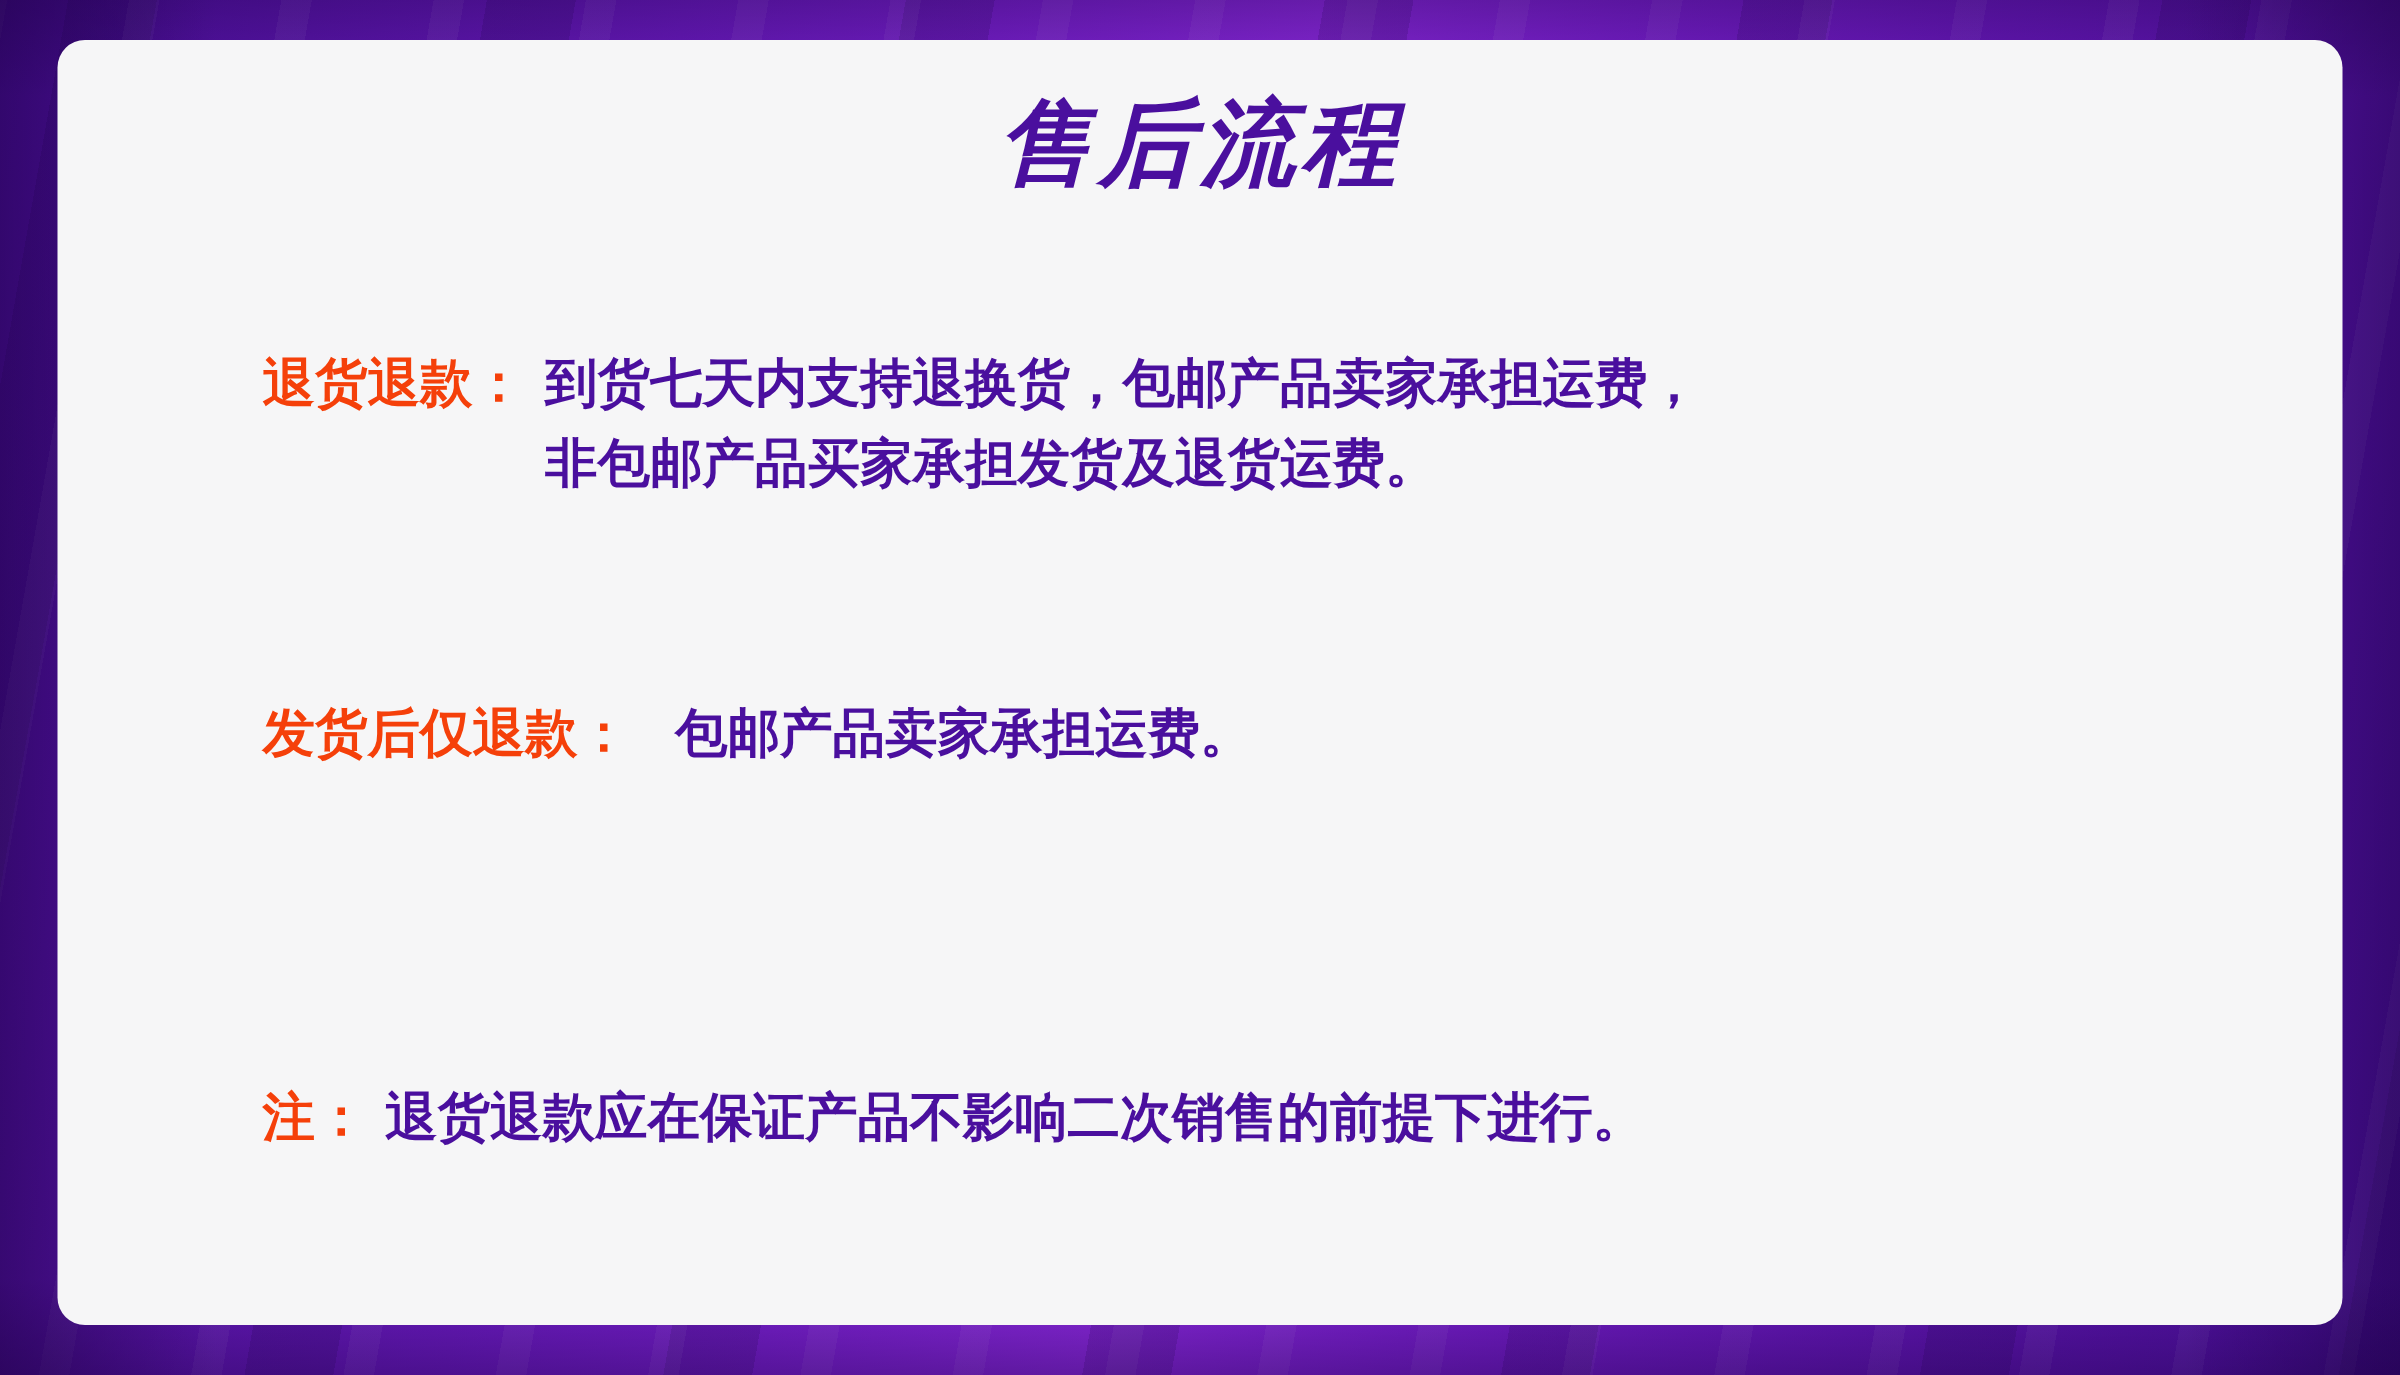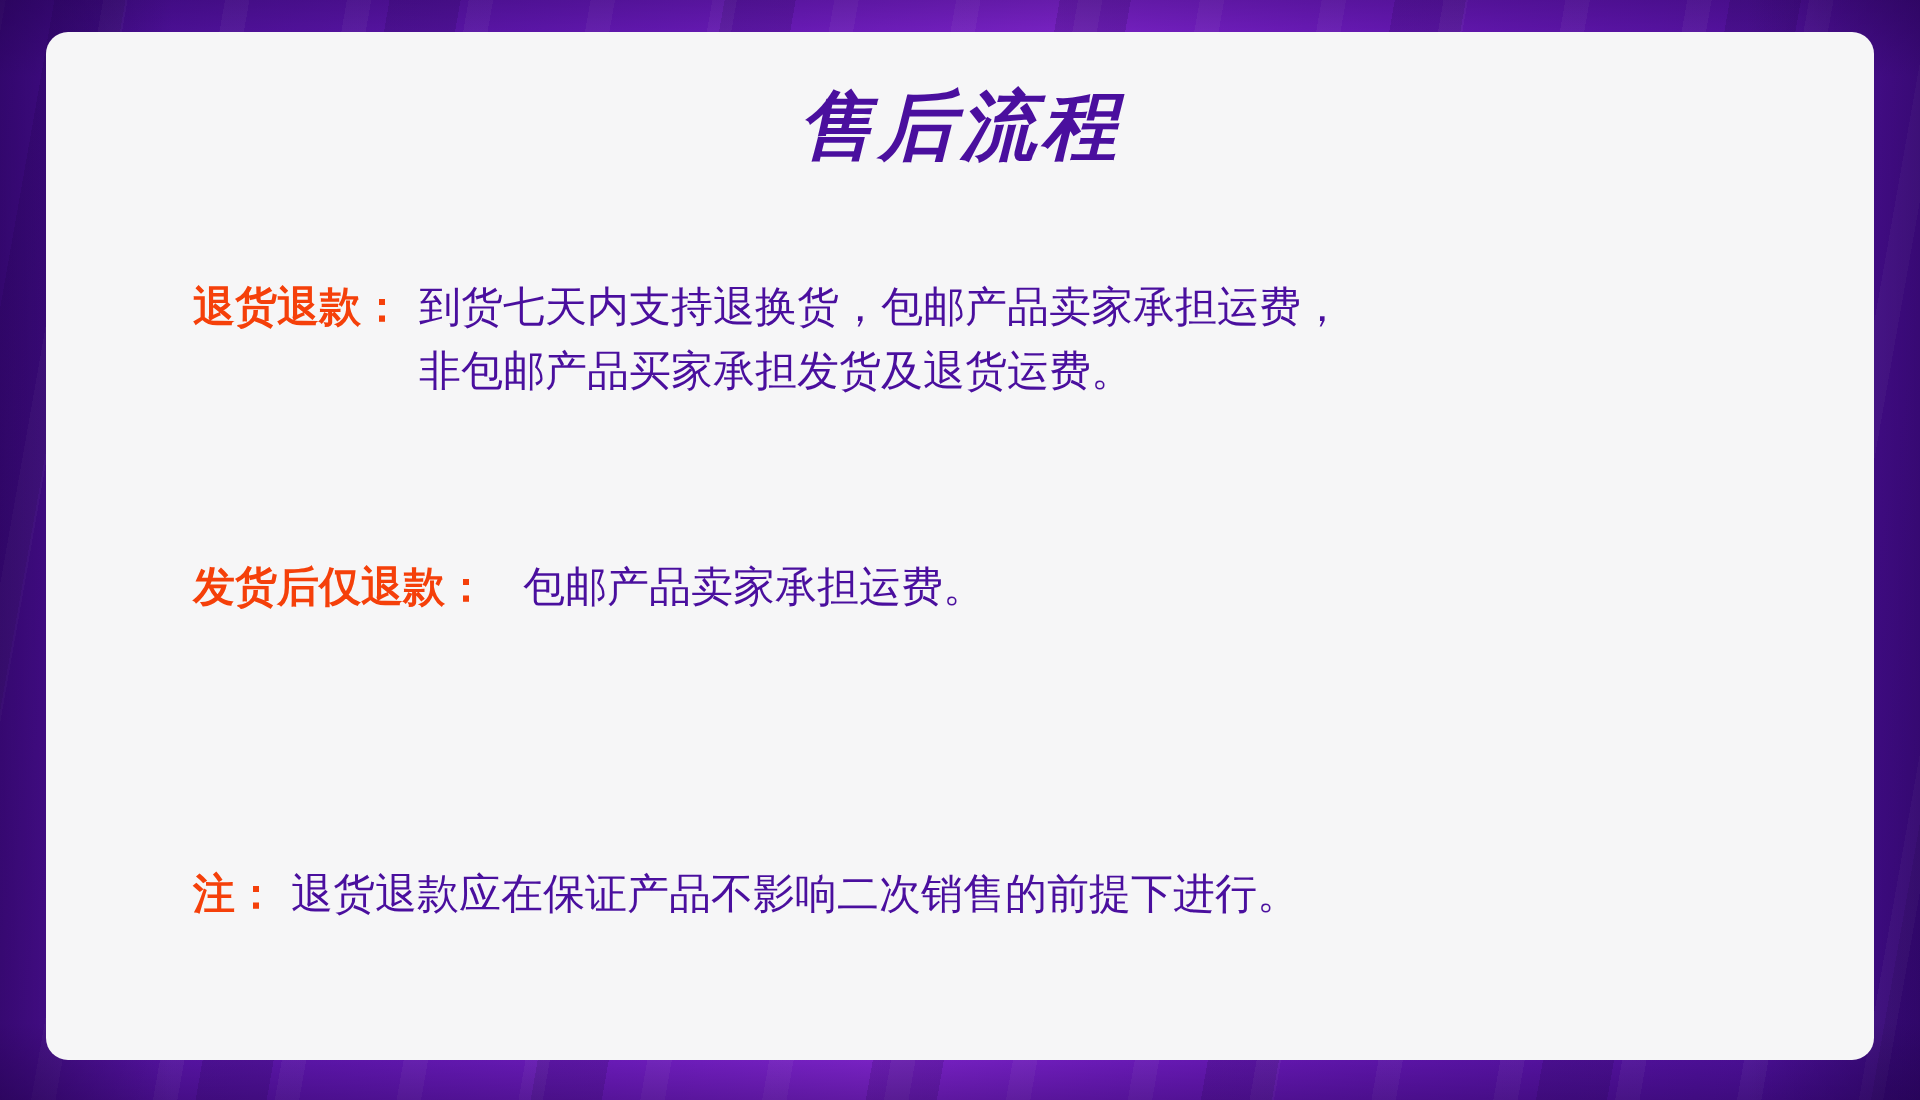--- a/index.html
+++ b/index.html
@@ -141,36 +141,36 @@
   .stripes-top span:nth-child(3) { height: 20px; }
   .stripes-top span:nth-child(4) { height: 20px; }
   .stripes-top span:nth-child(5) { height: 20px; }
 
   .stripes-bottom { left: 700px; top: 949px; }
 
   
   .title {
     position: absolute;
     left: 0;
-    top: 86px;
+    top: 76px;
     width: 1920px;
     text-align: center;
     font-size: 76px;
     font-weight: 900;
     font-style: italic;
     letter-spacing: 5px;
     color: #4a0f9e;
     line-height: 1.05;
     z-index: 8;
   }
 
   
   .content {
     position: absolute;
-    left: 193px;
+    left: 210px;
     top: 275px;
     width: 1480px;
     z-index: 8;
   }
   .para { margin-bottom: 0; }
   .p1 { margin-top: 0; }
   .p2 { margin-top: 152px; }
   .p3 { margin-top: 244px; }
 
   .row {
@@ -180,21 +180,21 @@
   }
   .label {
     color: #f5400a;
     font-weight: 900;
     font-size: 42px;
     white-space: nowrap;
     flex: 0 0 auto;
   }
   .body-text {
     color: #4a0f9e;
-    font-weight: 400;
+    font-weight: 700;
     font-size: 42px;
     flex: 1 1 auto;
   }
   .label-gap-1 { margin-right: 16px; }
   .label-gap-2 { margin-right: 36px; }
   .label-gap-3 { margin-right: 14px; }
 
   .wrap-line {
     display: block;
   }

